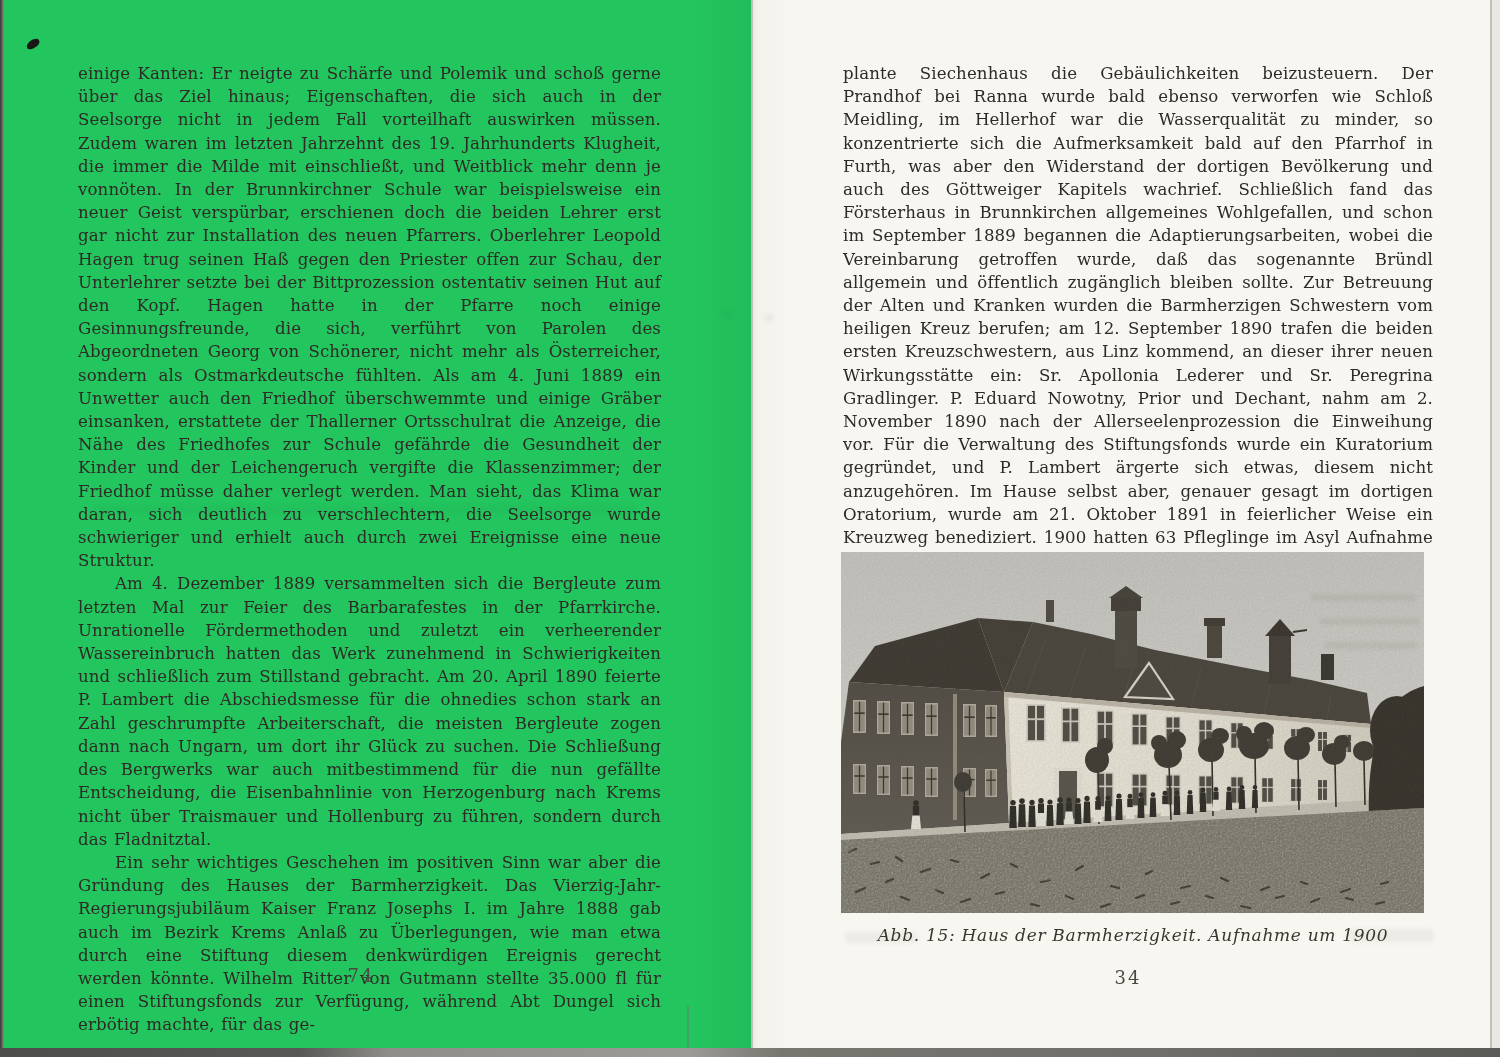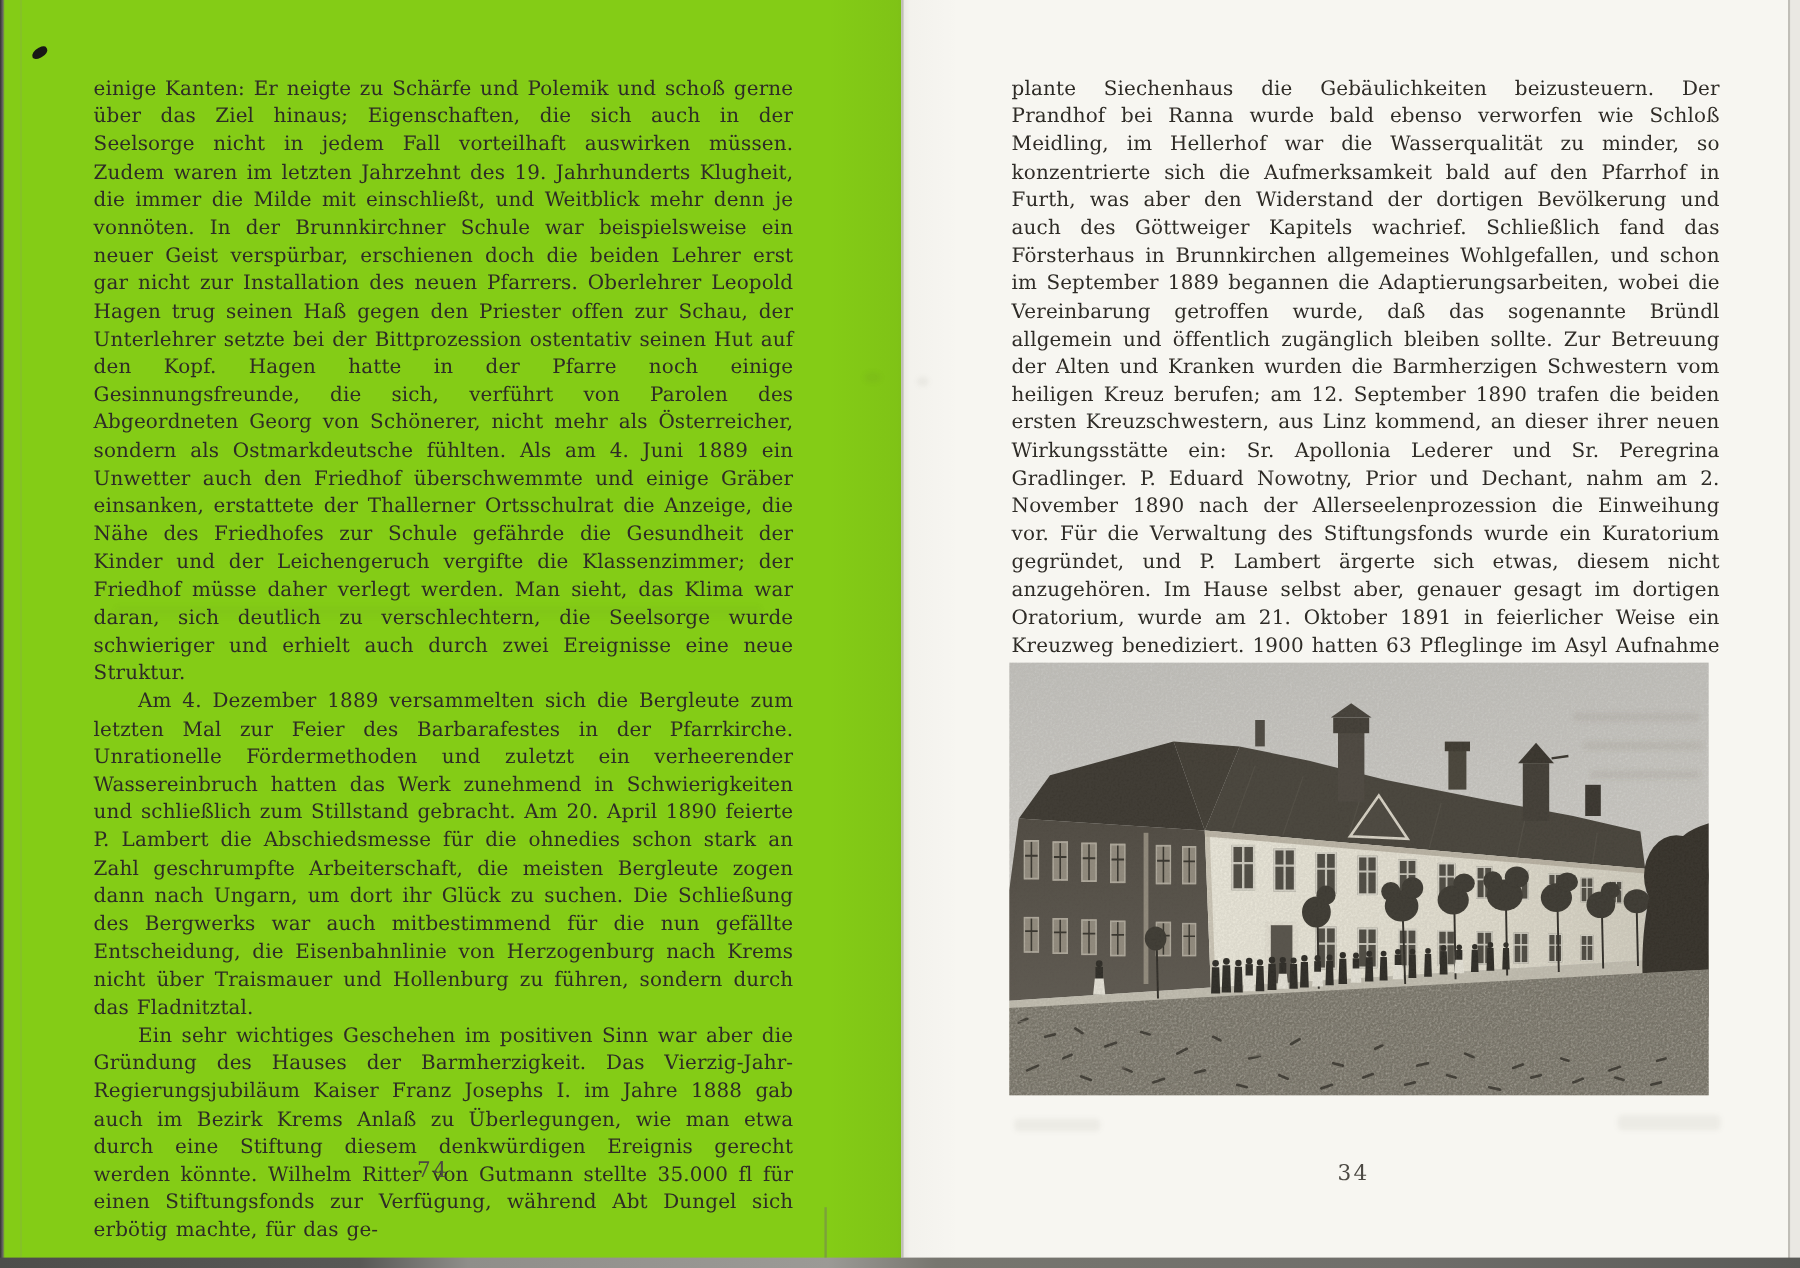--- a/index.html
+++ b/index.html
@@ -4,21 +4,21 @@
 <style>
   html,body{margin:0;padding:0;}
   body{
     width:1500px;height:1057px;overflow:hidden;
     background:#f6f5f0;
     font-family:"DejaVu Serif","Liberation Serif",serif;
     position:relative;
   }
   .scan{position:absolute;inset:0;}
   .page{position:absolute;top:0;bottom:0;}
-  .page.left{left:0;width:751px;background:#84cc16;}
+  .page.left{left:0;width:751px;background:#22c55e;}
   .page.right{left:751px;width:749px;background:#f7f6f1;}
 
   
   .textcol{
     position:absolute;
     font-size:16.6px;line-height:23.2px;
     color:#2e2b26;
     text-align:justify;
     word-spacing:0.07em;
     letter-spacing:0.12px;
@@ -293,20 +293,21 @@
             <path d="M0,300 C180,288 400,272 583,262"></path>
             <path d="M0,322 C190,308 410,288 583,276"></path>
             <path d="M0,346 C200,330 420,306 583,294"></path>
           </g>
         </g>
 
         <rect x="0" y="0" width="583" height="361" filter="url(#grain)" opacity="0.14"></rect>
       </svg>
     </figure>
 
+    <div class="caption">Abb. 15: Haus der Barmherzigkeit. Aufnahme um 1900</div>
     <div class="pagenum" style="left:347px;top:967px">34</div>
   </section>
 
   <div class="gutter"></div>
   <div class="gutter-line"></div>
   <div class="edge-left-dark"></div>
   <div class="edge-left-line"></div>
   <div class="edge-right-line"></div>
   <div class="edge-right-line2"></div>
   <div class="edge-right-strip"></div>

